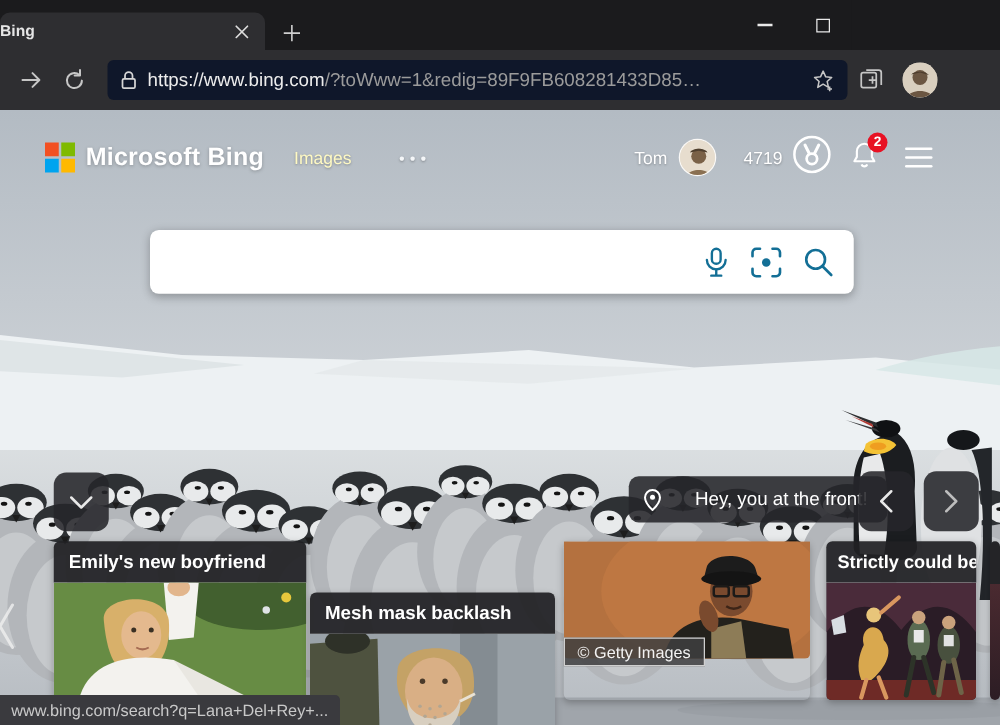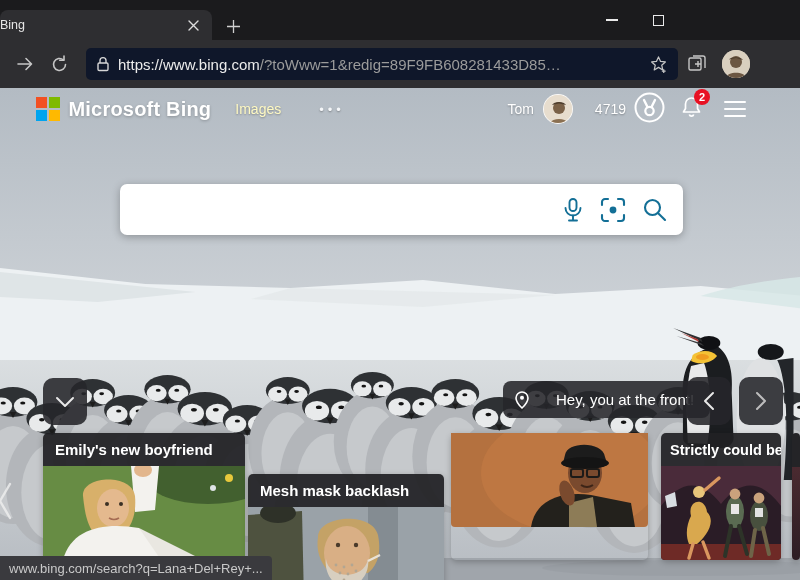--- a/index.html
+++ b/index.html
@@ -1,21 +1,21 @@
 <!DOCTYPE html>
 <html><head>
 <meta charset="utf-8">
 <style>
   * { box-sizing: border-box; margin: 0; padding: 0; }
   html,body { width:800px; height:580px; overflow:hidden; background:#1b1b1d;
     font-family:"Liberation Sans", sans-serif; }
   .window { position:relative; width:800px; height:580px; }
 
   
-  .tabbar { position:absolute; top:0; left:0; width:681px; height:40px; background:#1b1b1d; }
+  .tabbar { position:absolute; top:0; left:0; width:681px; height:40px; background:#1b1b1d;font-weight:bold; }
   .tab { position:absolute; left:0; top:10px; width:212px; height:30px; background:#2e2e31;
     border-radius:8px 8px 0 0; display:flex; align-items:center; overflow:hidden; }
   .tab-title { color:#e6e6e6; font-size:12.5px; margin-left:-4px; padding-left:4px; flex:1; white-space:nowrap; }
   .tab-close { width:22px; height:22px; display:flex; align-items:center; justify-content:center;
     margin-right:8px; border-radius:4px; }
   .newtab { position:absolute; left:220px; top:14px; width:26px; height:24px; display:flex;
     align-items:center; justify-content:center; border-radius:4px; }
   .wincontrols { position:absolute; right:0; top:0; height:40px; display:flex; }
   .winbtn { width:46px; height:40px; display:flex; align-items:center; justify-content:center; }
   .min-glyph { width:12px; height:1.5px; background:#eaeaea; }
@@ -30,21 +30,21 @@
   .url-text { font-size:15px; white-space:nowrap; overflow:hidden; flex:1; margin-left:8px; }
   .url-secure { color:#ececec; }
   .url-rest { color:#9b9b9b; }
   .tool-right { display:flex; align-items:center; margin-left:8px; gap:14px; }
   .avatar-browser { width:28px; height:28px; border-radius:50%; overflow:hidden; background:#d8cfc0; }
 
   
   .page { position:absolute; top:88px; left:0; width:800px; height:492px; overflow:hidden; }
   .scene { position:absolute; top:0; left:0; }
 
-  .bing-header { position:absolute; top:2px; left:0; width:800px; height:38px; display:flex; align-items:center; }
+  .bing-header { position:absolute; top:19px; left:0; width:800px; height:38px; display:flex; align-items:center; }
   .ms-logo { display:grid; grid-template-columns:11px 11px; grid-template-rows:11px 11px; gap:1.5px; margin-left:36px; }
   .brand { color:#fff; font-size:20px; font-weight:700; margin-left:9px; letter-spacing:.2px;
     text-shadow:0 1px 3px rgba(0,0,0,.25); }
   .nav-link { color:#fef9c3; font-size:14px; margin-left:24px; text-shadow:0 1px 2px rgba(0,0,0,.3); }
   .more-dots { color:#f4f6f8; font-size:13px; letter-spacing:4px; margin-left:38px; text-shadow:0 1px 2px rgba(0,0,0,.3); }
   .hdr-right { margin-left:auto; display:flex; align-items:center; margin-right:54px; }
   .user-name, .points { color:#fff; font-size:14px; text-shadow:0 1px 2px rgba(0,0,0,.3); }
   .avatar-bing { width:30px; height:30px; border-radius:50%; overflow:hidden; background:#e9e2d6;
     margin:0 22px 0 9px; border:1px solid rgba(255,255,255,.8); }
   .medal-wrap { margin:0 16px 0 8px; position:relative; }
@@ -391,20 +391,21 @@
           <path d="M118,70 L142,64 L146,94 L118,94 Z" fill="#8d7c57"></path>
           <ellipse cx="134" cy="40" rx="17" ry="20" fill="#7a4a2e"></ellipse>
           <path d="M114,22 C116,8 152,8 154,24 L156,30 L112,30 Z" fill="#1c1c1c"></path>
           <ellipse cx="134" cy="30" rx="24" ry="6" fill="#141414"></ellipse>
           <rect x="120" y="36" width="12" height="8" rx="2" fill="none" stroke="#1c1a18" stroke-width="2"></rect>
           <rect x="136" y="36" width="12" height="8" rx="2" fill="none" stroke="#1c1a18" stroke-width="2"></rect>
           <path d="M130,52 q6,4 12,0" stroke="#3c2417" stroke-width="2" fill="none"></path>
           <ellipse cx="116" cy="60" rx="7" ry="13" fill="#7a4a2e" transform="rotate(-18 116 60)"></ellipse>
         </svg>
       </div>
+      <div class="getty">© Getty Images</div>
     </div>
 
     <div class="card card-4">
       <div class="card-band" style="padding:0 0 0 9px;">
         <span class="card-title" style="font-size:14.5px;">Strictly could be ax</span>
       </div>
       <div class="card-img">
         <svg width="120" height="94" viewBox="0 0 120 94" preserveAspectRatio="xMidYMid slice">
           <rect width="120" height="94" fill="#2a1c26"></rect>
           <path d="M0,40 Q30,0 60,38 Q90,0 120,40 L120,0 L0,0 Z" fill="#4a2b3a"></path>

